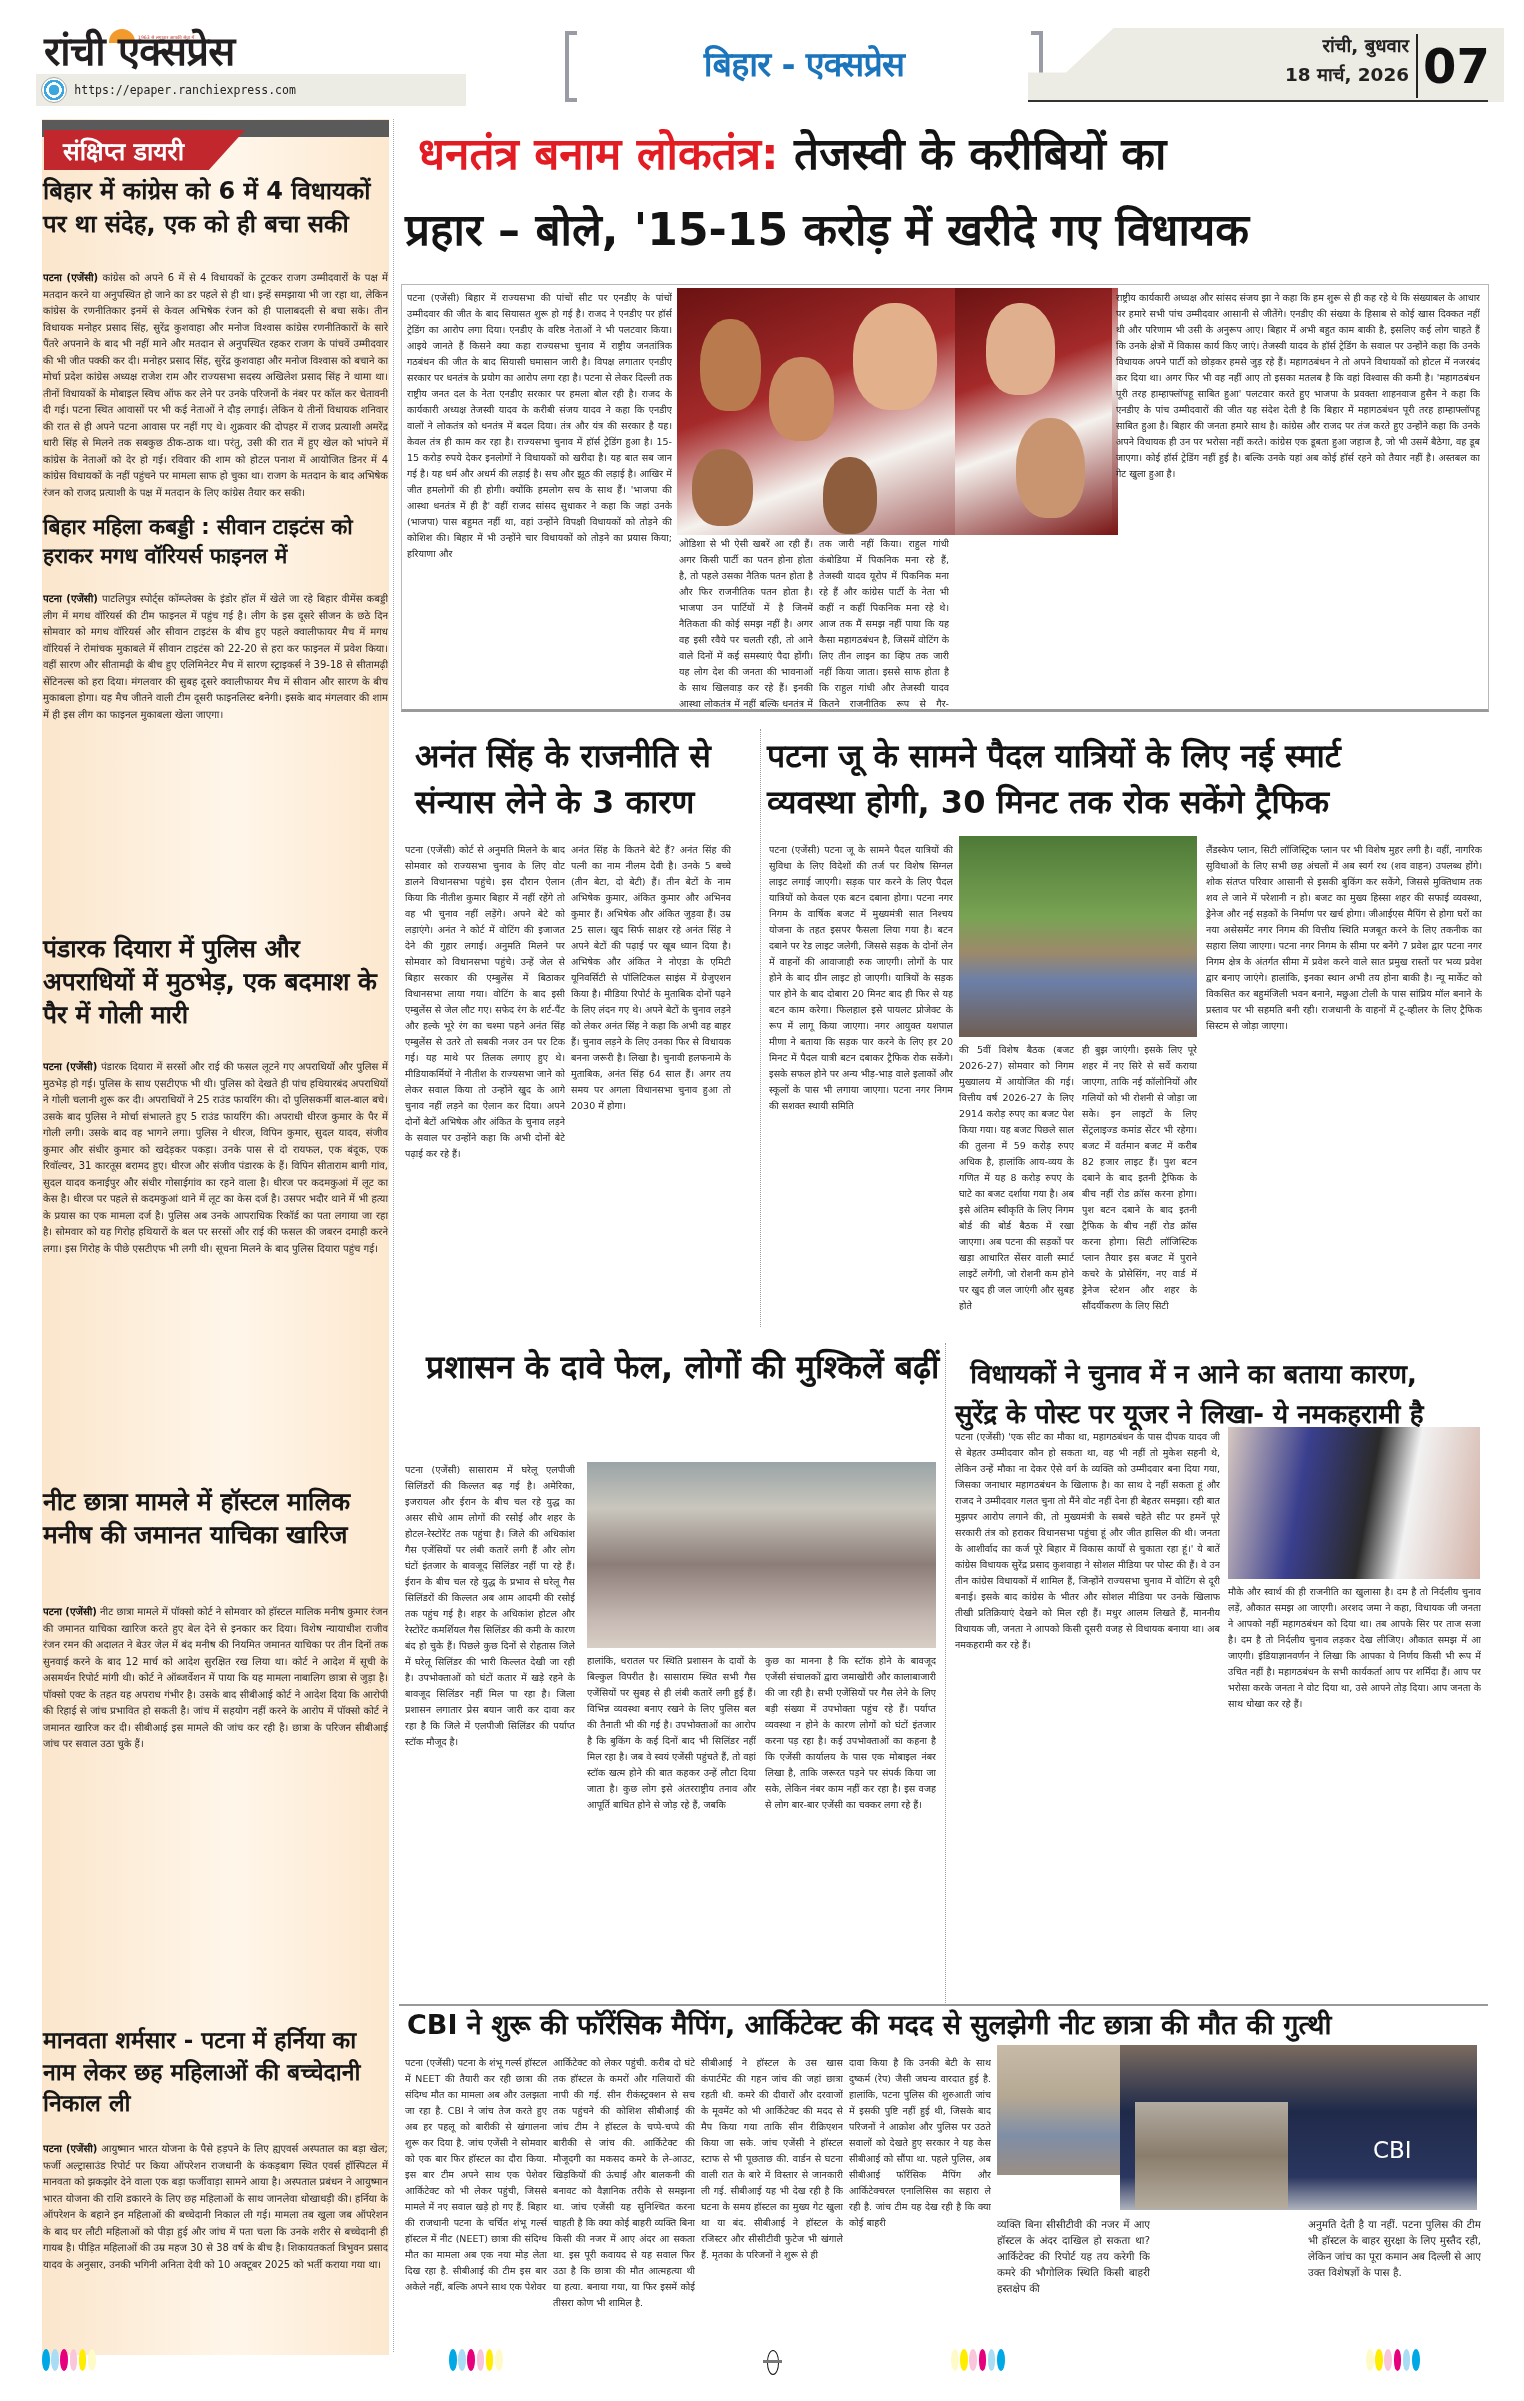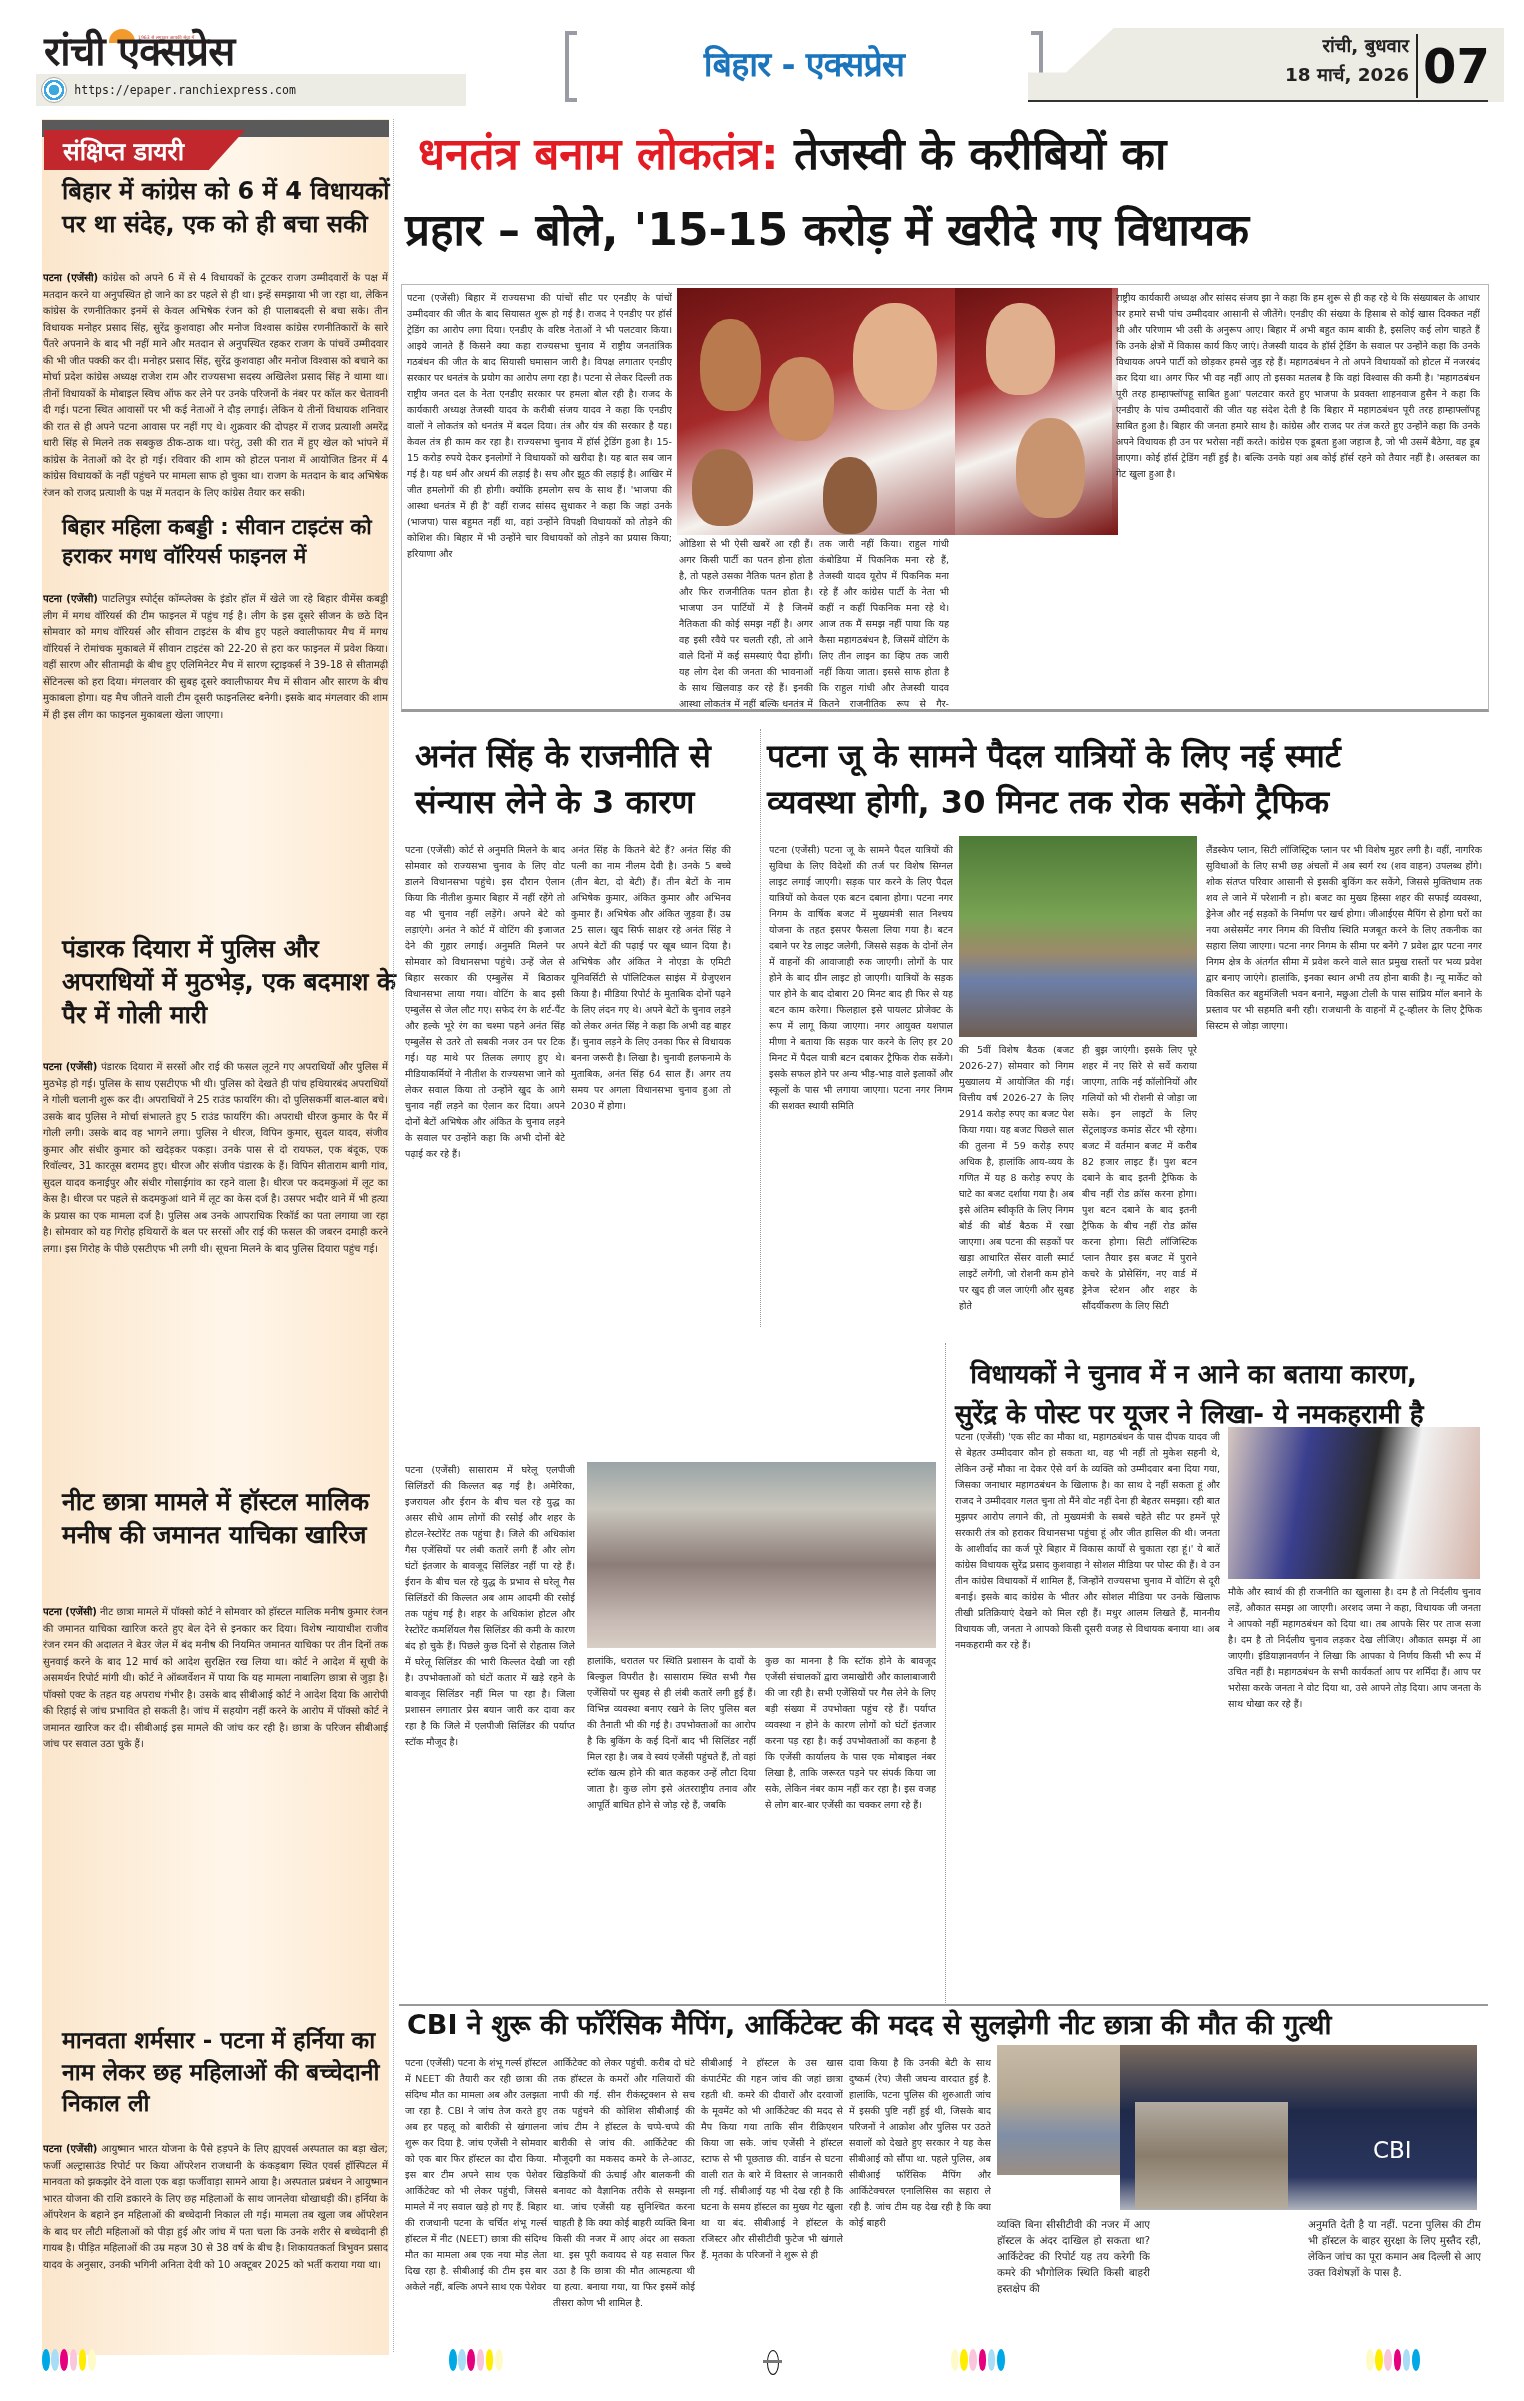--- a/index.html
+++ b/index.html
@@ -26,21 +26,21 @@
   .date-date { position: absolute; right: 115px; top: 61px; font-size: 18.4px; font-weight: 700; color: #222; }
   .date-sep { position: absolute; left: 1416px; top: 34px; width: 1.5px; height: 64px; background: #222; }
   .page-num { position: absolute; left: 1423px; top: 38px; font-size: 48px; font-weight: 800; color: #111; }
   .mast-rule { position: absolute; left: 1028px; top: 100px; width: 460px; height: 1.5px; background: #333; }
 
   
   .leftcol { position: absolute; left: 42px; top: 119px; width: 347px; height: 2236px; background: linear-gradient(90deg, #fbe6cc 0%, #fff6ea 55%, #fde8cf 100%); }
   .diary-bar { position: absolute; left: 42px; top: 120px; width: 347px; height: 17px; background: #5a5a5a; }
   .diary-tag { position: absolute; left: 44px; top: 130px; width: 201px; height: 40px; background: #c1272d; clip-path: polygon(0 0, 100% 0, 82% 100%, 0 100%); }
   .diary-label { position: absolute; left: 63px; top: 134px; font-size: 24.6px; font-weight: 900; color: #fff; }
-  .lc-head { position: absolute; left: 43px; width: 345px; font-weight: 900; color: #171717; line-height: 1.38; margin-left: 19px; }
+  .lc-head { position: absolute; left: 43px; width: 345px; font-weight: 900; color: #171717; line-height: 1.38; }
   .lc-body { position: absolute; left: 43px; width: 345px; font-size: 10px; line-height: 16.5px; color: #2a2a2a; text-align: justify; overflow: hidden; }
   .lc-body b { color: #111; }
   .col-sep { position: absolute; left: 393px; top: 119px; width: 0; height: 2233px; border-left: 1.5px dotted #aaa; }
 
   
   .hl { position: absolute; font-weight: 900; color: #141414; line-height: 1.1; white-space: nowrap; }
   .hl-red { color: #e31b23; }
   .body { position: absolute; font-size: 9.5px; line-height: 16px; color: #2a2a2a; text-align: justify; overflow: hidden; }
 
   .lead-box { position: absolute; left: 401px; top: 284px; width: 1088px; height: 428px; border: 1.5px solid #b7b7b7; border-bottom: 3.1px solid #9a9a9a; }
@@ -147,20 +147,21 @@
   <div>पटना जू के सामने पैदल यात्रियों के लिए नई स्मार्ट</div>
   <div>व्यवस्था होगी, 30 मिनट तक रोक सकेंगे ट्रैफिक</div>
 </div>
 <div class="body" style="left:769px;top:842px;width:184px;height:483px;">पटना (एजेंसी) पटना जू के सामने पैदल यात्रियों की सुविधा के लिए विदेशों की तर्ज पर विशेष सिग्नल लाइट लगाई जाएगी। सड़क पार करने के लिए पैदल यात्रियों को केवल एक बटन दबाना होगा। पटना नगर निगम के वार्षिक बजट में मुख्यमंत्री सात निश्चय योजना के तहत इसपर फैसला लिया गया है। बटन दबाने पर रेड लाइट जलेगी, जिससे सड़क के दोनों लेन में वाहनों की आवाजाही रुक जाएगी। लोगों के पार होने के बाद ग्रीन लाइट हो जाएगी। यात्रियों के सड़क पार होने के बाद दोबारा 20 मिनट बाद ही फिर से यह बटन काम करेगा। फिलहाल इसे पायलट प्रोजेक्ट के रूप में लागू किया जाएगा। नगर आयुक्त यशपाल मीणा ने बताया कि सड़क पार करने के लिए हर 20 मिनट में पैदल यात्री बटन दबाकर ट्रैफिक रोक सकेंगे। इसके सफल होने पर अन्य भीड़-भाड़ वाले इलाकों और स्कूलों के पास भी लगाया जाएगा। पटना नगर निगम की सशक्त स्थायी समिति</div>
 <div class="photo ph-zoo" style="left:959px;top:836px;width:238px;height:201px;"></div>
 <div class="body" style="left:959px;top:1042px;width:115px;height:284px;">की 5वीं विशेष बैठक (बजट 2026-27) सोमवार को निगम मुख्यालय में आयोजित की गई। वित्तीय वर्ष 2026-27 के लिए 2914 करोड़ रुपए का बजट पेश किया गया। यह बजट पिछले साल की तुलना में 59 करोड़ रुपए अधिक है, हालांकि आय-व्यय के गणित में यह 8 करोड़ रुपए के घाटे का बजट दर्शाया गया है। अब इसे अंतिम स्वीकृति के लिए निगम बोर्ड की बोर्ड बैठक में रखा जाएगा। अब पटना की सड़कों पर खड़ा आधारित सेंसर वाली स्मार्ट लाइटें लगेंगी, जो रोशनी कम होने पर खुद ही जल जाएंगी और सुबह होते</div>
 <div class="body" style="left:1082px;top:1042px;width:115px;height:284px;">ही बुझ जाएंगी। इसके लिए पूरे शहर में नए सिरे से सर्वे कराया जाएगा, ताकि नई कॉलोनियों और गलियों को भी रोशनी से जोड़ा जा सके। इन लाइटों के लिए सेंट्रलाइज्ड कमांड सेंटर भी रहेगा। बजट में वर्तमान बजट में करीब 82 हजार लाइट हैं। पुश बटन दबाने के बाद इतनी ट्रैफिक के बीच नहीं रोड क्रॉस करना होगा। पुश बटन दबाने के बाद इतनी ट्रैफिक के बीच नहीं रोड क्रॉस करना होगा। सिटी लॉजिस्टिक प्लान तैयार इस बजट में पुराने कचरे के प्रोसेसिंग, नए वार्ड में ड्रेनेज स्टेशन और शहर के सौंदर्यीकरण के लिए सिटी</div>
 <div class="body" style="left:1206px;top:842px;width:276px;height:483px;">लैंडस्केप प्लान, सिटी लॉजिस्ट्रिक प्लान पर भी विशेष मुहर लगी है। वहीं, नागरिक सुविधाओं के लिए सभी छह अंचलों में अब स्वर्ग रथ (शव वाहन) उपलब्ध होंगे। शोक संतप्त परिवार आसानी से इसकी बुकिंग कर सकेंगे, जिससे मुक्तिधाम तक शव ले जाने में परेशानी न हो। बजट का मुख्य हिस्सा शहर की सफाई व्यवस्था, ड्रेनेज और नई सड़कों के निर्माण पर खर्च होगा। जीआईएस मैपिंग से होगा घरों का नया असेसमेंट नगर निगम की वित्तीय स्थिति मजबूत करने के लिए तकनीक का सहारा लिया जाएगा। पटना नगर निगम के सीमा पर बनेंगे 7 प्रवेश द्वार पटना नगर निगम क्षेत्र के अंतर्गत सीमा में प्रवेश करने वाले सात प्रमुख रास्तों पर भव्य प्रवेश द्वार बनाए जाएंगे। हालांकि, इनका स्थान अभी तय होना बाकी है। न्यू मार्केट को विकसित कर बहुमंजिली भवन बनाने, मछुआ टोली के पास सांप्रिय मॉल बनाने के प्रस्ताव पर भी सहमति बनी रही। राजधानी के वाहनों में टू-व्हीलर के लिए ट्रैफिक सिस्टम से जोड़ा जाएगा।</div>
 
 <div class="hl" style="left:426px;top:1343px;font-size:32px;line-height:1.55;">
+  <div>प्रशासन के दावे फेल, लोगों की मुश्किलें बढ़ीं</div>
 </div>
 <div class="body" style="left:405px;top:1462px;width:170px;height:537px;">पटना (एजेंसी) सासाराम में घरेलू एलपीजी सिलिंडरों की किल्लत बढ़ गई है। अमेरिका, इजरायल और ईरान के बीच चल रहे युद्ध का असर सीधे आम लोगों की रसोई और शहर के होटल-रेस्टोरेंट तक पहुंचा है। जिले की अधिकांश गैस एजेंसियों पर लंबी कतारें लगी हैं और लोग घंटों इंतजार के बावजूद सिलिंडर नहीं पा रहे हैं। ईरान के बीच चल रहे युद्ध के प्रभाव से घरेलू गैस सिलिंडरों की किल्लत अब आम आदमी की रसोई तक पहुंच गई है। शहर के अधिकांश होटल और रेस्टोरेंट कमर्शियल गैस सिलिंडर की कमी के कारण बंद हो चुके हैं। पिछले कुछ दिनों से रोहतास जिले में घरेलू सिलिंडर की भारी किल्लत देखी जा रही है। उपभोक्ताओं को घंटों कतार में खड़े रहने के बावजूद सिलिंडर नहीं मिल पा रहा है। जिला प्रशासन लगातार प्रेस बयान जारी कर दावा कर रहा है कि जिले में एलपीजी सिलिंडर की पर्याप्त स्टॉक मौजूद है।</div>
 <div class="photo ph-lpg" style="left:587px;top:1462px;width:349px;height:186px;"></div>
 <div class="body" style="left:587px;top:1653px;width:169px;height:345px;">हालांकि, धरातल पर स्थिति प्रशासन के दावों के बिल्कुल विपरीत है। सासाराम स्थित सभी गैस एजेंसियों पर सुबह से ही लंबी कतारें लगी हुई हैं। विभिन्न व्यवस्था बनाए रखने के लिए पुलिस बल की तैनाती भी की गई है। उपभोक्ताओं का आरोप है कि बुकिंग के कई दिनों बाद भी सिलिंडर नहीं मिल रहा है। जब वे स्वयं एजेंसी पहुंचते हैं, तो वहां स्टॉक खत्म होने की बात कहकर उन्हें लौटा दिया जाता है। कुछ लोग इसे अंतरराष्ट्रीय तनाव और आपूर्ति बाधित होने से जोड़ रहे हैं, जबकि</div>
 <div class="body" style="left:765px;top:1653px;width:171px;height:345px;">कुछ का मानना है कि स्टॉक होने के बावजूद एजेंसी संचालकों द्वारा जमाखोरी और कालाबाजारी की जा रही है। सभी एजेंसियों पर गैस लेने के लिए बड़ी संख्या में उपभोक्ता पहुंच रहे हैं। पर्याप्त व्यवस्था न होने के कारण लोगों को घंटों इंतजार करना पड़ रहा है। कई उपभोक्ताओं का कहना है कि एजेंसी कार्यालय के पास एक मोबाइल नंबर लिखा है, ताकि जरूरत पड़ने पर संपर्क किया जा सके, लेकिन नंबर काम नहीं कर रहा है। इस वजह से लोग बार-बार एजेंसी का चक्कर लगा रहे हैं।</div>
 <div class="dotted-v" style="left:945px;top:1343px;height:660px;"></div>
 
 <div class="hl" style="left:955px;top:1346px;font-size:26px;line-height:1.55;">
   <div style="padding-left:15.3px;margin-top:8px;">विधायकों ने चुनाव में न आने का बताया कारण,</div>
   <div>सुरेंद्र के पोस्ट पर यूजर ने लिखा- ये नमकहरामी है</div>

